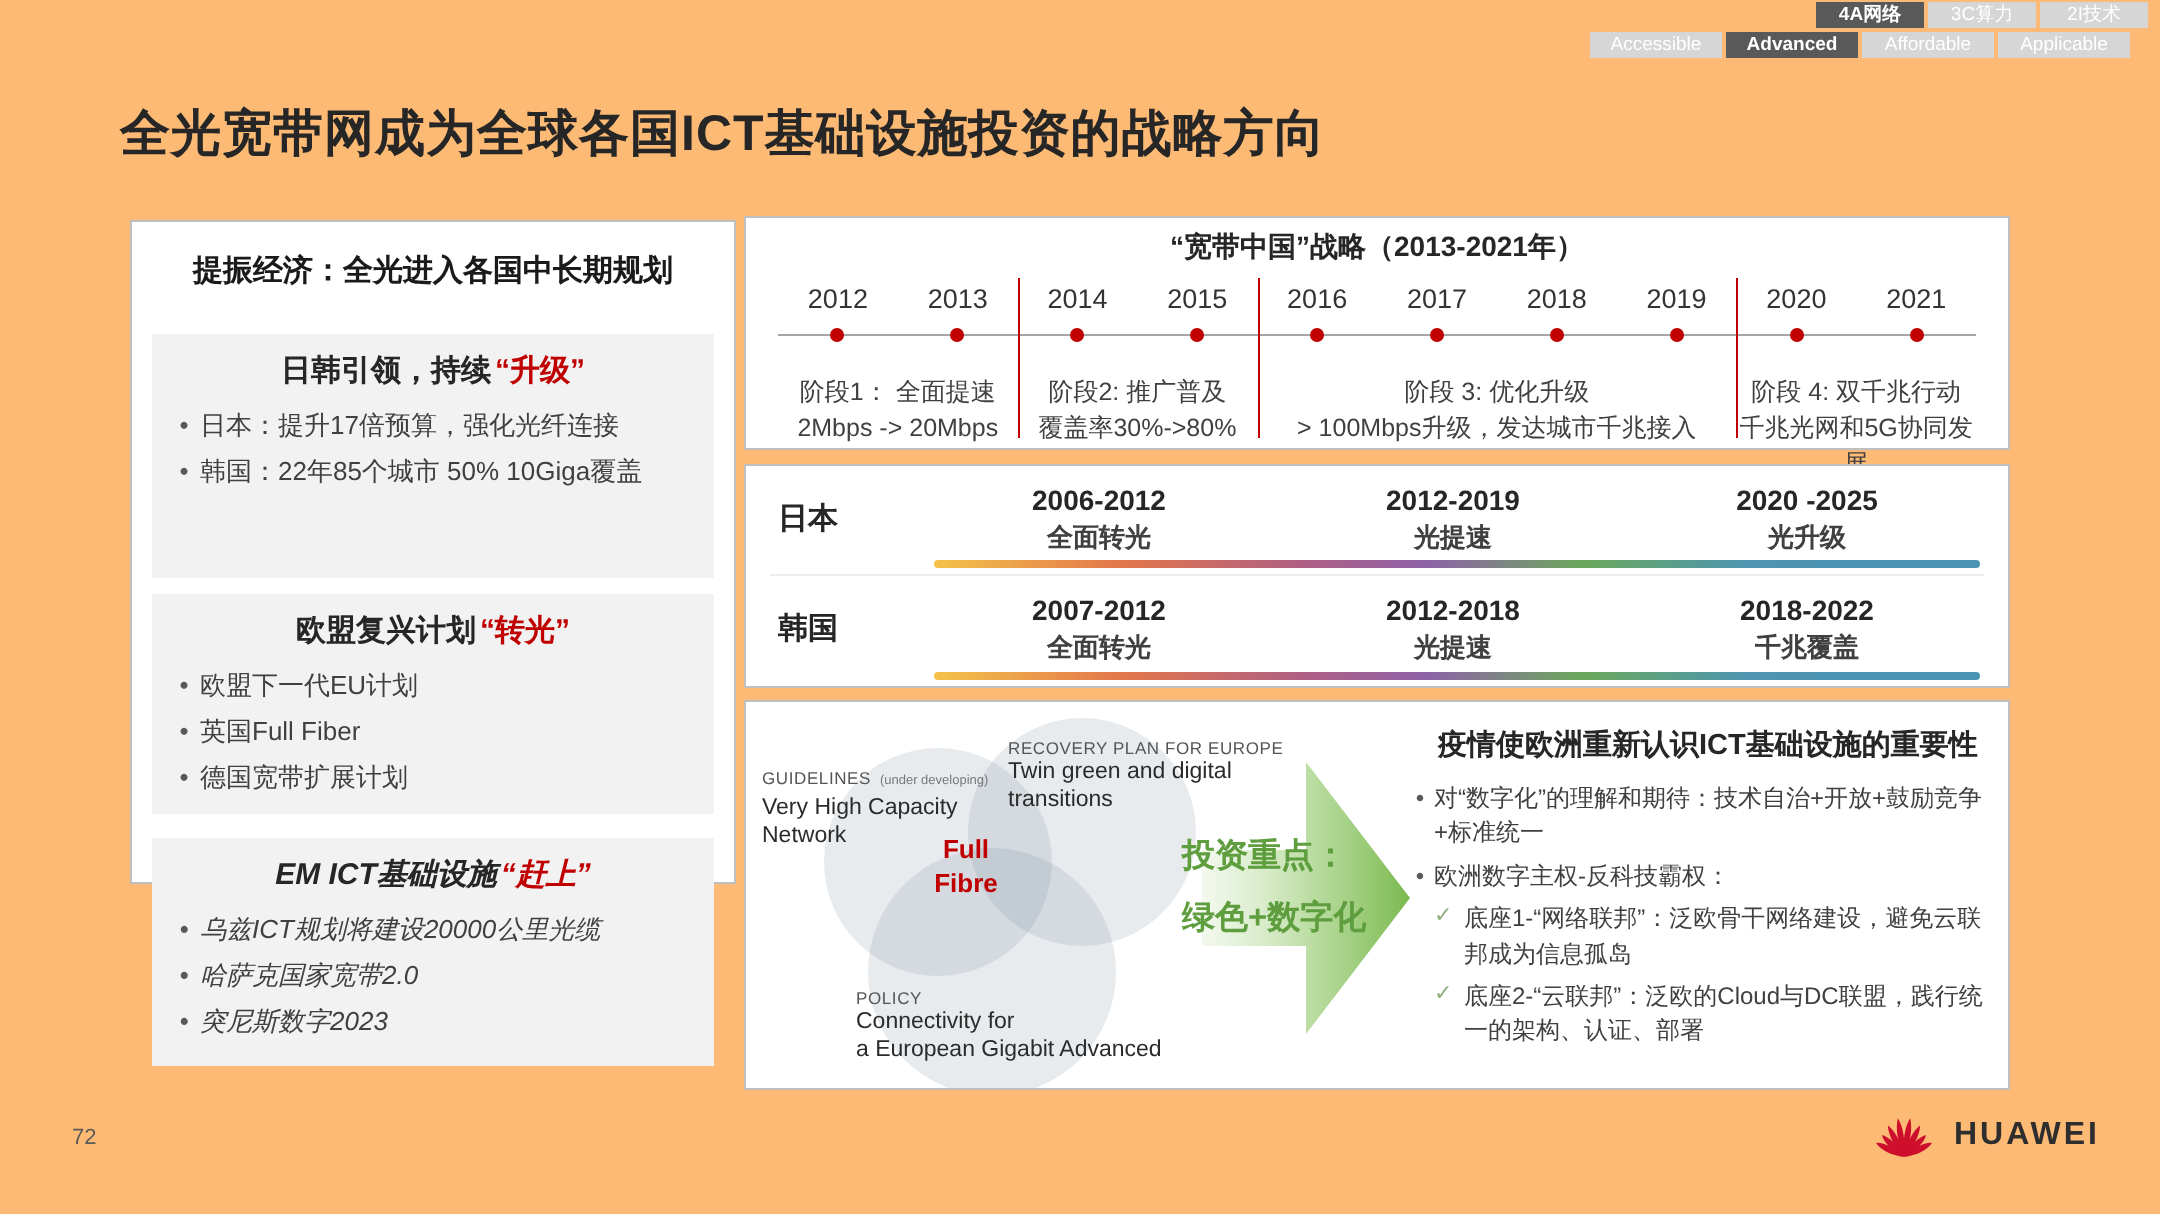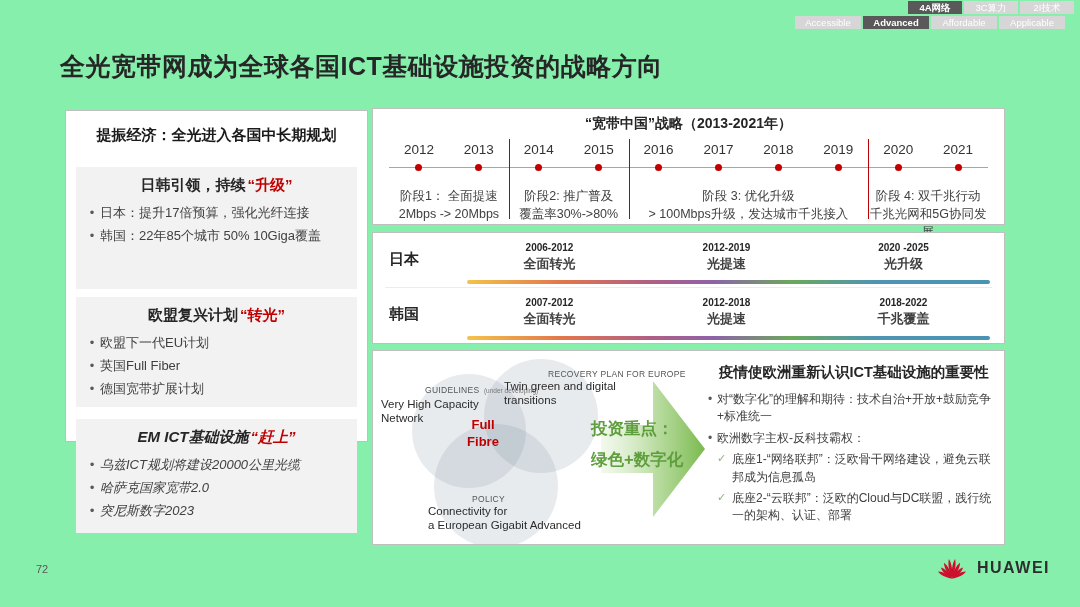--- a/index.html
+++ b/index.html
@@ -1,17 +1,17 @@
 <!DOCTYPE html>
 <html><head>
 <meta charset="utf-8">
 <style>
   * { margin:0; padding:0; box-sizing:border-box; }
   body { background:#ffffff; font-family:"Liberation Sans","DejaVu Sans",sans-serif; }
-  .slide { position:relative; width:1080px; height:607px; background:#86efac; overflow:hidden; }
+  .slide { position:relative; width:1080px; height:607px; background:#fdba74; overflow:hidden; }
 
   
   .tabs-row { position:absolute; display:flex; gap:2px; }
   .tabs-row1 { top:1px; left:908px; }
   .tabs-row2 { top:16px; left:784px;margin-left:11px; }
   .tab { background:#D6D6D6; color:#ffffff; font-size:9.5px; text-align:center;
          height:13px; line-height:13px; cursor:default; }
   .tabs-row1 .tab { width:54px; }
   .tabs-row2 .tab { width:66px; }
   .tab.dark { background:#595959; font-weight:bold; }
@@ -48,35 +48,35 @@
   .tl-stages { display:flex; margin-top:12px; }
   .tl-stage { text-align:center; font-size:12.5px; color:#404040; line-height:1.45; }
 
   
   .jk-panel { left:372px; top:232px; width:633px; height:112px;font-weight:bold; }
   .jk-row { position:relative; height:50px; margin:5px 12px 0 12px; }
   .jk-row.first { border-bottom:1px solid #ECECEC; }
   .jk-country { position:absolute; left:4px; top:12px; font-size:15px; color:#262626; }
   .jk-phases { margin-left:76px; display:flex; }
   .jk-phase { flex:1; text-align:center; line-height:1.35; padding-top:3px; }
-  .jk-period { font-size:10px; color:#262626; }
+  .jk-period { font-size:14px; color:#262626; }
   .jk-label { font-size:13px; color:#404040; }
   .jk-bar { position:absolute; left:82px; right:2px; bottom:3px; height:4px; border-radius:3px;
             background:linear-gradient(90deg,#F4C349 0%,#E2764B 18%,#B05F83 35%,#8E62A8 47%,
                         #6BA85C 62%,#4D95B2 78%,#4A93B4 100%); }
 
   
   .eu-panel { left:372px; top:350px; width:633px; height:195px; overflow:hidden; }
   .venn { position:absolute; left:0; top:0; width:340px; height:195px; }
   .v-circle { position:absolute; border-radius:50%; background:rgba(110,130,150,0.16); }
   .v-c1 { left:39px;  top:23px;  width:114px; height:114px; }
   .v-c2 { left:111px; top:8px;   width:114px; height:114px; }
   .v-c3 { left:61px;  top:73px;  width:124px; height:124px; }
   .v-label { position:absolute; color:#333; }
-  .v-small { font-size:8.5px; letter-spacing:0.3px; color:#555;margin-left:44px; }
+  .v-small { font-size:8.5px; letter-spacing:0.3px; color:#555; }
   .v-tiny { font-size:6.5px; color:#777; }
   .v-text { font-size:11.5px; line-height:1.25; color:#2b2b2b; }
   .v-guidelines { left:8px; top:28px; }
   .v-recovery { left:131px; top:18px; }
   .v-policy { left:55px; top:143px; }
   .v-center { left:80px; top:66px; width:60px; text-align:center; color:#C00000;
               font-weight:700; font-size:13px; line-height:1.3; }
   .invest { position:absolute; left:218px; top:62px; font-size:16.5px; font-weight:600;
             color:#5F9E3E; line-height:1.9; z-index:2; }
   .eu-arrow { position:absolute; left:228px; top:12px; width:104px; height:172px; z-index:1; }

